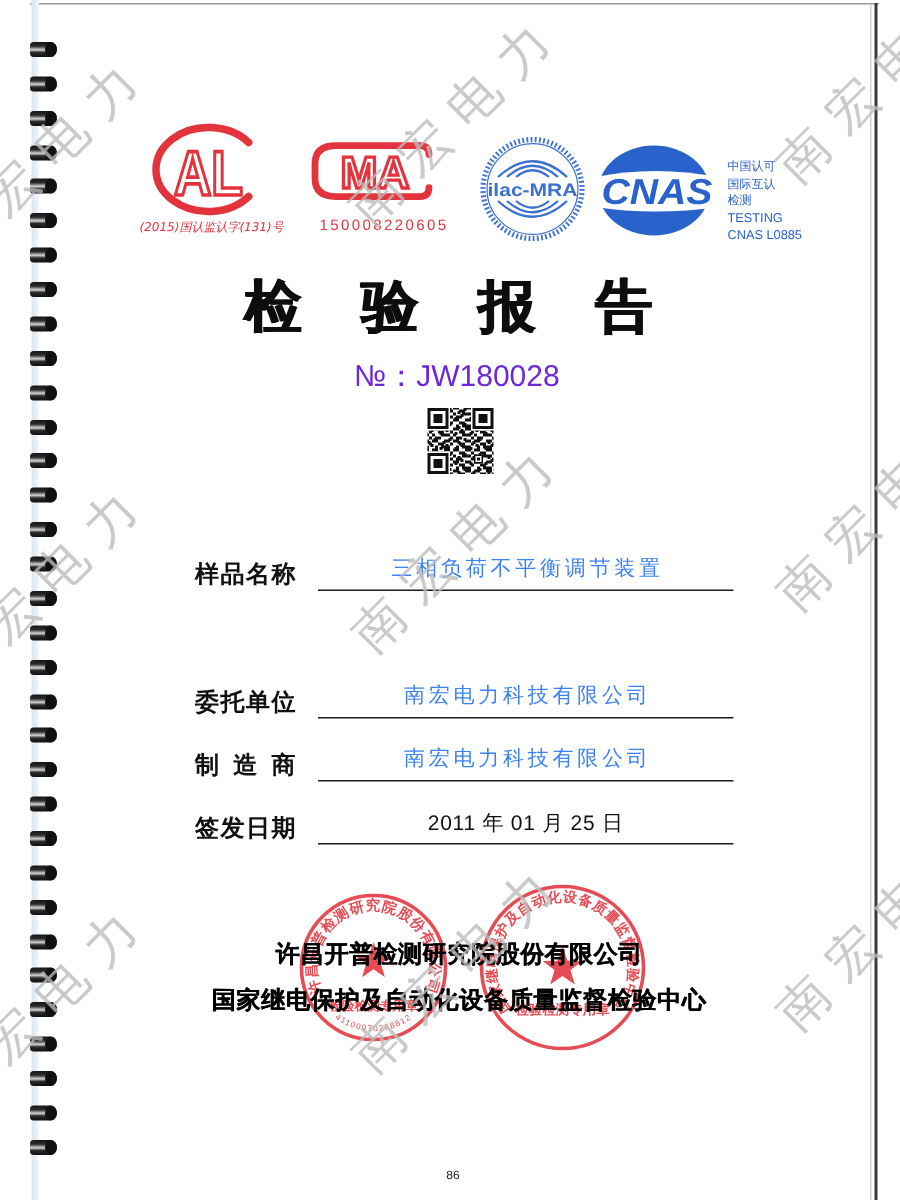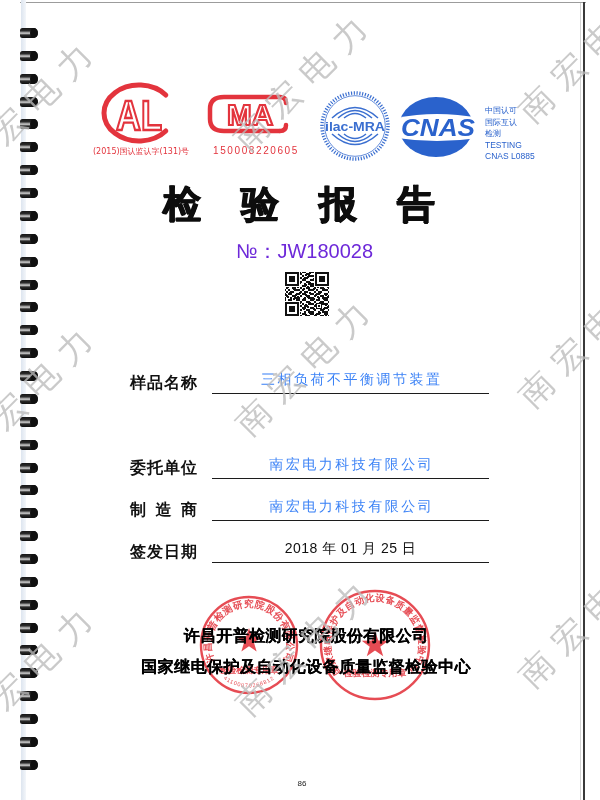--- a/index.html
+++ b/index.html
@@ -15,21 +15,21 @@
     
     .binding-strip { position: absolute; left: 21px; top: 0; width: 5px; height: 800px; background: linear-gradient(to right, #dde5ef, #f3f6fa); }
     .ring { position: absolute; left: 20px; top: calc(28px + var(--i) * 22.87px); width: 18px; height: 10px;
             border-radius: 3px 6px 6px 3px;
             background: linear-gradient(to bottom, #151515 0%, #2b2b2b 28%, #a9a9a9 46%, #d4d4d4 52%, #2b2b2b 70%, #0e0e0e 100%); }
     .ring::after { content: ""; position: absolute; right: 0; top: 0; width: 8px; height: 10px; border-radius: 50%; background: #101010; }
 
     
     .logo { position: absolute; overflow: visible; }
     .logo-cal { left: 100px; top: 82px; width: 80px; height: 64px; }
-    .cal-caption { position: absolute; left: 93px; top: 147px; font-size: 8px; line-height: 10px; color: #e3343d; white-space: nowrap; }
+    .cal-caption { position: absolute; left: 93px; top: 147px; font-size: 8px; line-height: 10px; color: #e3343d; white-space: nowrap; font-style: italic; }
     .logo-cma { left: 206px; top: 92px; width: 84px; height: 44px; }
     .cma-number { position: absolute; left: 213px; top: 145px; font-family: "Liberation Sans", sans-serif; font-size: 10px; line-height: 11px; letter-spacing: 1.6px; color: #e3343d; white-space: nowrap; }
     .logo-ilac { left: 320px; top: 91px; width: 70px; height: 70px; }
     .logo-cnas { left: 397px; top: 96px; width: 82px; height: 62px; }
     .cnas-text { position: absolute; left: 485px; top: 105px; font-size: 8px; line-height: 11.5px; color: #2a62cc; white-space: nowrap; }
     .cnas-text .latin { font-family: "Liberation Sans", sans-serif; font-size: 8.5px; display: block; }
     .cnas-text .cjk { display: block; }
 
     
     .title { position: absolute; left: 163px; top: 182px; font-size: 38px; font-weight: bold; letter-spacing: 40px; line-height: 44px; white-space: nowrap; color: #0d0d0d;
@@ -221,21 +221,21 @@
   <div class="field" style="top:453px;">
     <span class="field-label">委托单位</span>
     <div class="field-value">南宏电力科技有限公司</div>
   </div>
   <div class="field" style="top:495px;">
     <span class="field-label spread">制造商</span>
     <div class="field-value">南宏电力科技有限公司</div>
   </div>
   <div class="field" style="top:537px;">
     <span class="field-label">签发日期</span>
-    <div class="field-value date">2018 年 01 月 25 日</div>
+    <div class="field-value date">2011 年 01 月 25 日</div>
   </div>
 
   <svg class="stamp stamp-left" viewBox="0 0 102 102">
     <defs>
       <path id="sealArcL" d="M19.9,72.8 A38,38 0 1,1 82.1,72.8"></path>
       <path id="sealCodeL" d="M21,81 A42.5,42.5 0 0,0 81,81"></path>
     </defs>
     <circle cx="51" cy="51" r="48" fill="none" stroke="#e3343d" stroke-width="2.4"></circle>
     <polygon points="51,34 54.06,42.79 63.36,42.98 55.95,48.61 58.64,57.52 51,52.2 43.36,57.52 46.05,48.61 38.64,42.98 47.94,42.79" fill="#e3343d"></polygon>
     <text font-size="9.6" font-weight="bold" fill="#e3343d" letter-spacing="0.6" font-family="DejaVu Sans, sans-serif">

